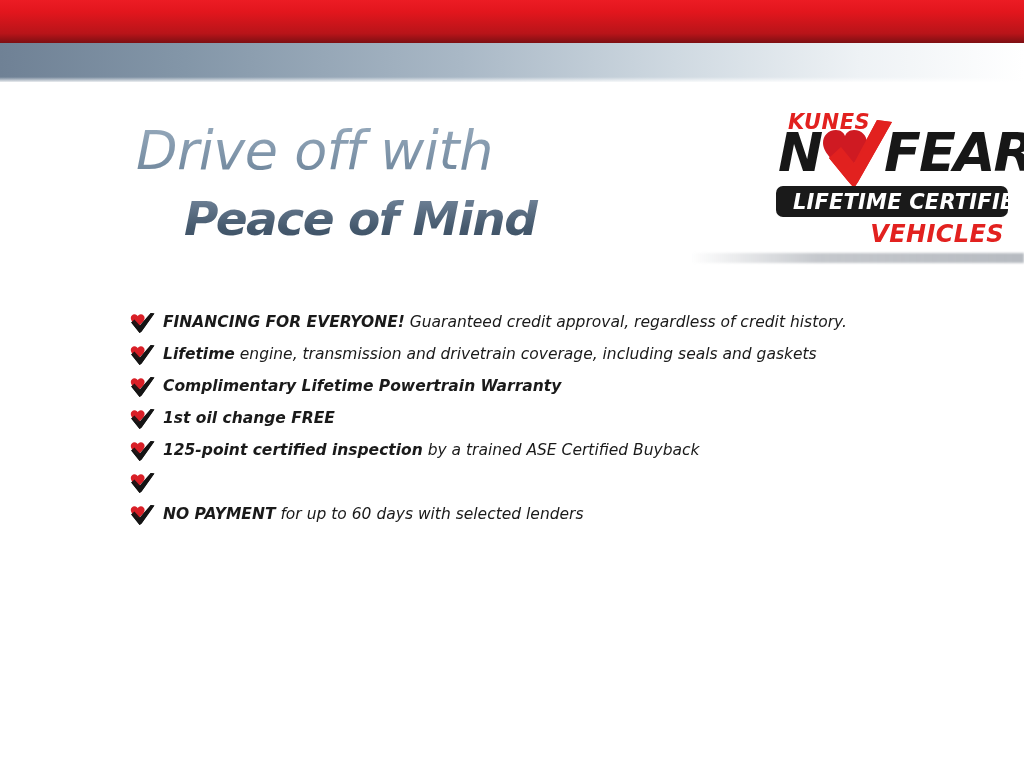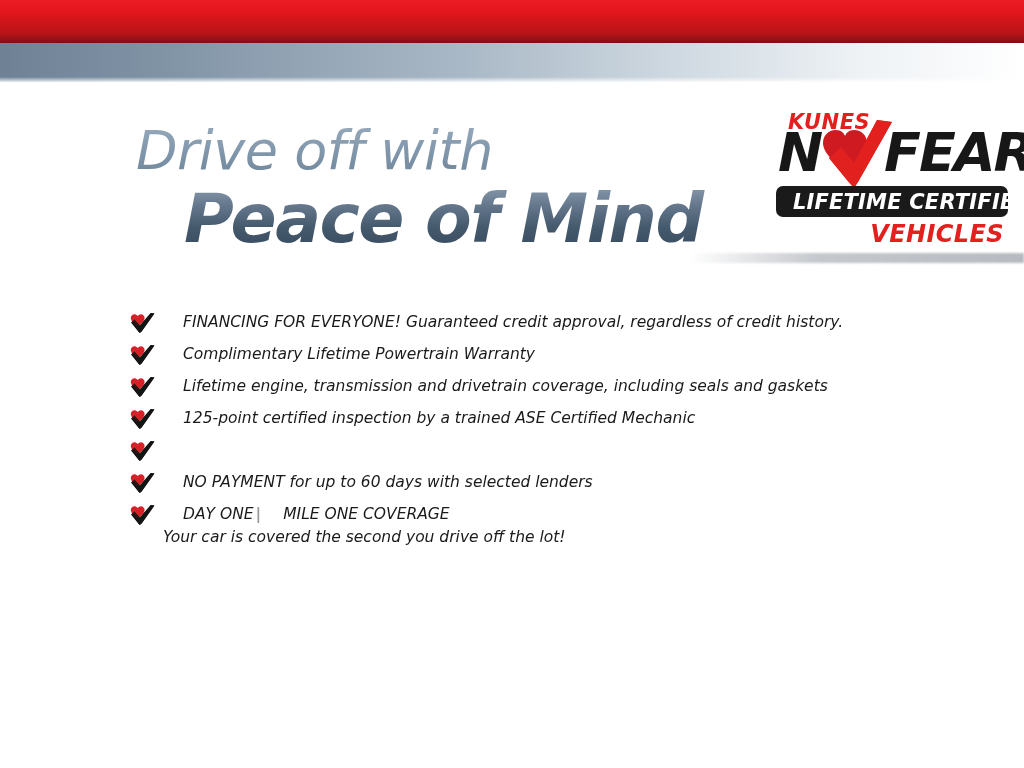--- a/index.html
+++ b/index.html
@@ -86,21 +86,21 @@
     background: linear-gradient(to bottom, #98abbd 0%, #7d93a8 60%, #6d8499 100%);
     -webkit-background-clip: text;
     background-clip: text;
     -webkit-text-fill-color: transparent;
     white-space: nowrap;
   }
   .headline-line2 {
     font-family: "DejaVu Sans", sans-serif;
     font-style: italic;
     font-weight: 700;
-    font-size: 68px;
+    font-size: 47px;
     line-height: 74px;
     letter-spacing: -1.5px;
     margin-top: 2px;
     padding-left: 48px;
     color: #44586c;
     background: linear-gradient(to bottom, #8fa2b4 0%, #66798e 30%, #45596d 62%, #35485c 100%);
     -webkit-background-clip: text;
     background-clip: text;
     -webkit-text-fill-color: transparent;
     white-space: nowrap;
@@ -214,22 +214,21 @@
   }
   .benefit-text {
     font-family: "DejaVu Sans", sans-serif;
     font-style: italic;
     font-size: 15.5px;
     line-height: 22px;
     color: #1a1a1a;
     white-space: nowrap;
   }
   .benefit-strong {
-    font-weight: 400;
-    margin-left: 20px;
+    font-weight: 700;
   }
   .benefit-sep {
     color: #9a9a9a;
     font-weight: 700;
     padding: 0 2px;
   }
   .benefit-sub {
     font-family: "DejaVu Sans", sans-serif;
     font-style: italic;
     font-weight: 400;
@@ -288,44 +287,54 @@
     </div>
 
     <div class="benefit-row">
       <span class="benefit-icon">
         <svg viewBox="0 0 26 20" width="26" height="20" aria-hidden="true">
           <path d="M24.4 0.6 L11.6 18.6 L9.6 20 L7.4 17.2 L1.2 9.6 L4.4 6.6 L9.9 12.6 L20.8 0 Z" fill="#141414"></path>
           <path d="M4.6 1.2 C2.3 1.2 0.8 3 0.8 5 C0.8 8.4 5.3 11.6 7.7 13.8 C10.2 11.6 14.6 8.4 14.6 5 C14.6 3 13.1 1.2 10.8 1.2 C9.2 1.2 8.2 2.2 7.7 3.2 C7.3 2.2 6.2 1.2 4.6 1.2 Z" fill="#d91f27"></path>
           <path d="M24.4 0.6 L11.6 18.6 L9.6 20 L7.4 17.2 L1.2 9.6 L4.4 6.6 L9.9 12.6 L20.8 0 Z" fill="#141414" opacity="0.9"></path>
         </svg>
       </span>
+      <span class="benefit-text"><span class="benefit-strong">Lifetime</span><span> engine, transmission and drivetrain coverage, including seals and gaskets</span></span>
+    </div>
+
+    <div class="benefit-row">
+      <span class="benefit-icon">
+        <svg viewBox="0 0 26 20" width="26" height="20" aria-hidden="true">
+          <path d="M24.4 0.6 L11.6 18.6 L9.6 20 L7.4 17.2 L1.2 9.6 L4.4 6.6 L9.9 12.6 L20.8 0 Z" fill="#141414"></path>
+          <path d="M4.6 1.2 C2.3 1.2 0.8 3 0.8 5 C0.8 8.4 5.3 11.6 7.7 13.8 C10.2 11.6 14.6 8.4 14.6 5 C14.6 3 13.1 1.2 10.8 1.2 C9.2 1.2 8.2 2.2 7.7 3.2 C7.3 2.2 6.2 1.2 4.6 1.2 Z" fill="#d91f27"></path>
+          <path d="M24.4 0.6 L11.6 18.6 L9.6 20 L7.4 17.2 L1.2 9.6 L4.4 6.6 L9.9 12.6 L20.8 0 Z" fill="#141414" opacity="0.9"></path>
+        </svg>
+      </span>
       <span class="benefit-text"><span class="benefit-strong">Complimentary Lifetime Powertrain Warranty</span><span></span></span>
     </div>
 
     <div class="benefit-row">
       <span class="benefit-icon">
         <svg viewBox="0 0 26 20" width="26" height="20" aria-hidden="true">
           <path d="M24.4 0.6 L11.6 18.6 L9.6 20 L7.4 17.2 L1.2 9.6 L4.4 6.6 L9.9 12.6 L20.8 0 Z" fill="#141414"></path>
           <path d="M4.6 1.2 C2.3 1.2 0.8 3 0.8 5 C0.8 8.4 5.3 11.6 7.7 13.8 C10.2 11.6 14.6 8.4 14.6 5 C14.6 3 13.1 1.2 10.8 1.2 C9.2 1.2 8.2 2.2 7.7 3.2 C7.3 2.2 6.2 1.2 4.6 1.2 Z" fill="#d91f27"></path>
           <path d="M24.4 0.6 L11.6 18.6 L9.6 20 L7.4 17.2 L1.2 9.6 L4.4 6.6 L9.9 12.6 L20.8 0 Z" fill="#141414" opacity="0.9"></path>
         </svg>
       </span>
-      <span class="benefit-text"><span class="benefit-strong">Lifetime</span><span> engine, transmission and drivetrain coverage, including seals and gaskets</span></span>
-    </div>
-
-
-    <div class="benefit-row">
-      <span class="benefit-icon">
-        <svg viewBox="0 0 26 20" width="26" height="20" aria-hidden="true">
-          <path d="M24.4 0.6 L11.6 18.6 L9.6 20 L7.4 17.2 L1.2 9.6 L4.4 6.6 L9.9 12.6 L20.8 0 Z" fill="#141414"></path>
-          <path d="M4.6 1.2 C2.3 1.2 0.8 3 0.8 5 C0.8 8.4 5.3 11.6 7.7 13.8 C10.2 11.6 14.6 8.4 14.6 5 C14.6 3 13.1 1.2 10.8 1.2 C9.2 1.2 8.2 2.2 7.7 3.2 C7.3 2.2 6.2 1.2 4.6 1.2 Z" fill="#d91f27"></path>
-          <path d="M24.4 0.6 L11.6 18.6 L9.6 20 L7.4 17.2 L1.2 9.6 L4.4 6.6 L9.9 12.6 L20.8 0 Z" fill="#141414" opacity="0.9"></path>
-        </svg>
-      </span>
-      <span class="benefit-text"><span class="benefit-strong">125-point certified inspection</span><span> by a trained ASE Certified Mechanic</span></span>
+      <span class="benefit-text"><span class="benefit-strong">1st oil change FREE</span><span></span></span>
+    </div>
+
+    <div class="benefit-row">
+      <span class="benefit-icon">
+        <svg viewBox="0 0 26 20" width="26" height="20" aria-hidden="true">
+          <path d="M24.4 0.6 L11.6 18.6 L9.6 20 L7.4 17.2 L1.2 9.6 L4.4 6.6 L9.9 12.6 L20.8 0 Z" fill="#141414"></path>
+          <path d="M4.6 1.2 C2.3 1.2 0.8 3 0.8 5 C0.8 8.4 5.3 11.6 7.7 13.8 C10.2 11.6 14.6 8.4 14.6 5 C14.6 3 13.1 1.2 10.8 1.2 C9.2 1.2 8.2 2.2 7.7 3.2 C7.3 2.2 6.2 1.2 4.6 1.2 Z" fill="#d91f27"></path>
+          <path d="M24.4 0.6 L11.6 18.6 L9.6 20 L7.4 17.2 L1.2 9.6 L4.4 6.6 L9.9 12.6 L20.8 0 Z" fill="#141414" opacity="0.9"></path>
+        </svg>
+      </span>
+      <span class="benefit-text"><span class="benefit-strong">125-point certified inspection</span><span> by a trained ASE Certified Buyback</span></span>
     </div>
 
     <div class="benefit-row">
       <span class="benefit-icon">
         <svg viewBox="0 0 26 20" width="26" height="20" aria-hidden="true">
           <path d="M24.4 0.6 L11.6 18.6 L9.6 20 L7.4 17.2 L1.2 9.6 L4.4 6.6 L9.9 12.6 L20.8 0 Z" fill="#141414"></path>
           <path d="M4.6 1.2 C2.3 1.2 0.8 3 0.8 5 C0.8 8.4 5.3 11.6 7.7 13.8 C10.2 11.6 14.6 8.4 14.6 5 C14.6 3 13.1 1.2 10.8 1.2 C9.2 1.2 8.2 2.2 7.7 3.2 C7.3 2.2 6.2 1.2 4.6 1.2 Z" fill="#d91f27"></path>
           <path d="M24.4 0.6 L11.6 18.6 L9.6 20 L7.4 17.2 L1.2 9.6 L4.4 6.6 L9.9 12.6 L20.8 0 Z" fill="#141414" opacity="0.9"></path>
         </svg>
       </span>
@@ -336,30 +345,19 @@
       <span class="benefit-icon">
         <svg viewBox="0 0 26 20" width="26" height="20" aria-hidden="true">
           <path d="M24.4 0.6 L11.6 18.6 L9.6 20 L7.4 17.2 L1.2 9.6 L4.4 6.6 L9.9 12.6 L20.8 0 Z" fill="#141414"></path>
           <path d="M4.6 1.2 C2.3 1.2 0.8 3 0.8 5 C0.8 8.4 5.3 11.6 7.7 13.8 C10.2 11.6 14.6 8.4 14.6 5 C14.6 3 13.1 1.2 10.8 1.2 C9.2 1.2 8.2 2.2 7.7 3.2 C7.3 2.2 6.2 1.2 4.6 1.2 Z" fill="#d91f27"></path>
           <path d="M24.4 0.6 L11.6 18.6 L9.6 20 L7.4 17.2 L1.2 9.6 L4.4 6.6 L9.9 12.6 L20.8 0 Z" fill="#141414" opacity="0.9"></path>
         </svg>
       </span>
       <span class="benefit-text"><span class="benefit-strong">NO PAYMENT</span><span> for up to 60 days with selected lenders</span></span>
     </div>
 
-    <div class="benefit-row">
-      <span class="benefit-icon">
-        <svg viewBox="0 0 26 20" width="26" height="20" aria-hidden="true">
-          <path d="M24.4 0.6 L11.6 18.6 L9.6 20 L7.4 17.2 L1.2 9.6 L4.4 6.6 L9.9 12.6 L20.8 0 Z" fill="#141414"></path>
-          <path d="M4.6 1.2 C2.3 1.2 0.8 3 0.8 5 C0.8 8.4 5.3 11.6 7.7 13.8 C10.2 11.6 14.6 8.4 14.6 5 C14.6 3 13.1 1.2 10.8 1.2 C9.2 1.2 8.2 2.2 7.7 3.2 C7.3 2.2 6.2 1.2 4.6 1.2 Z" fill="#d91f27"></path>
-          <path d="M24.4 0.6 L11.6 18.6 L9.6 20 L7.4 17.2 L1.2 9.6 L4.4 6.6 L9.9 12.6 L20.8 0 Z" fill="#141414" opacity="0.9"></path>
-        </svg>
-      </span>
-      <span class="benefit-text"><span class="benefit-strong">DAY ONE</span><span class="benefit-sep">|</span><span class="benefit-strong">MILE ONE COVERAGE</span></span>
-      <div class="benefit-sub">Your car is covered the second you drive off the lot!</div>
-    </div>
 
   </div>
 
   <div class="band-gray-bottom"></div>
   <div class="band-red-bottom"></div>
 
 </div>
 
 </body></html>

